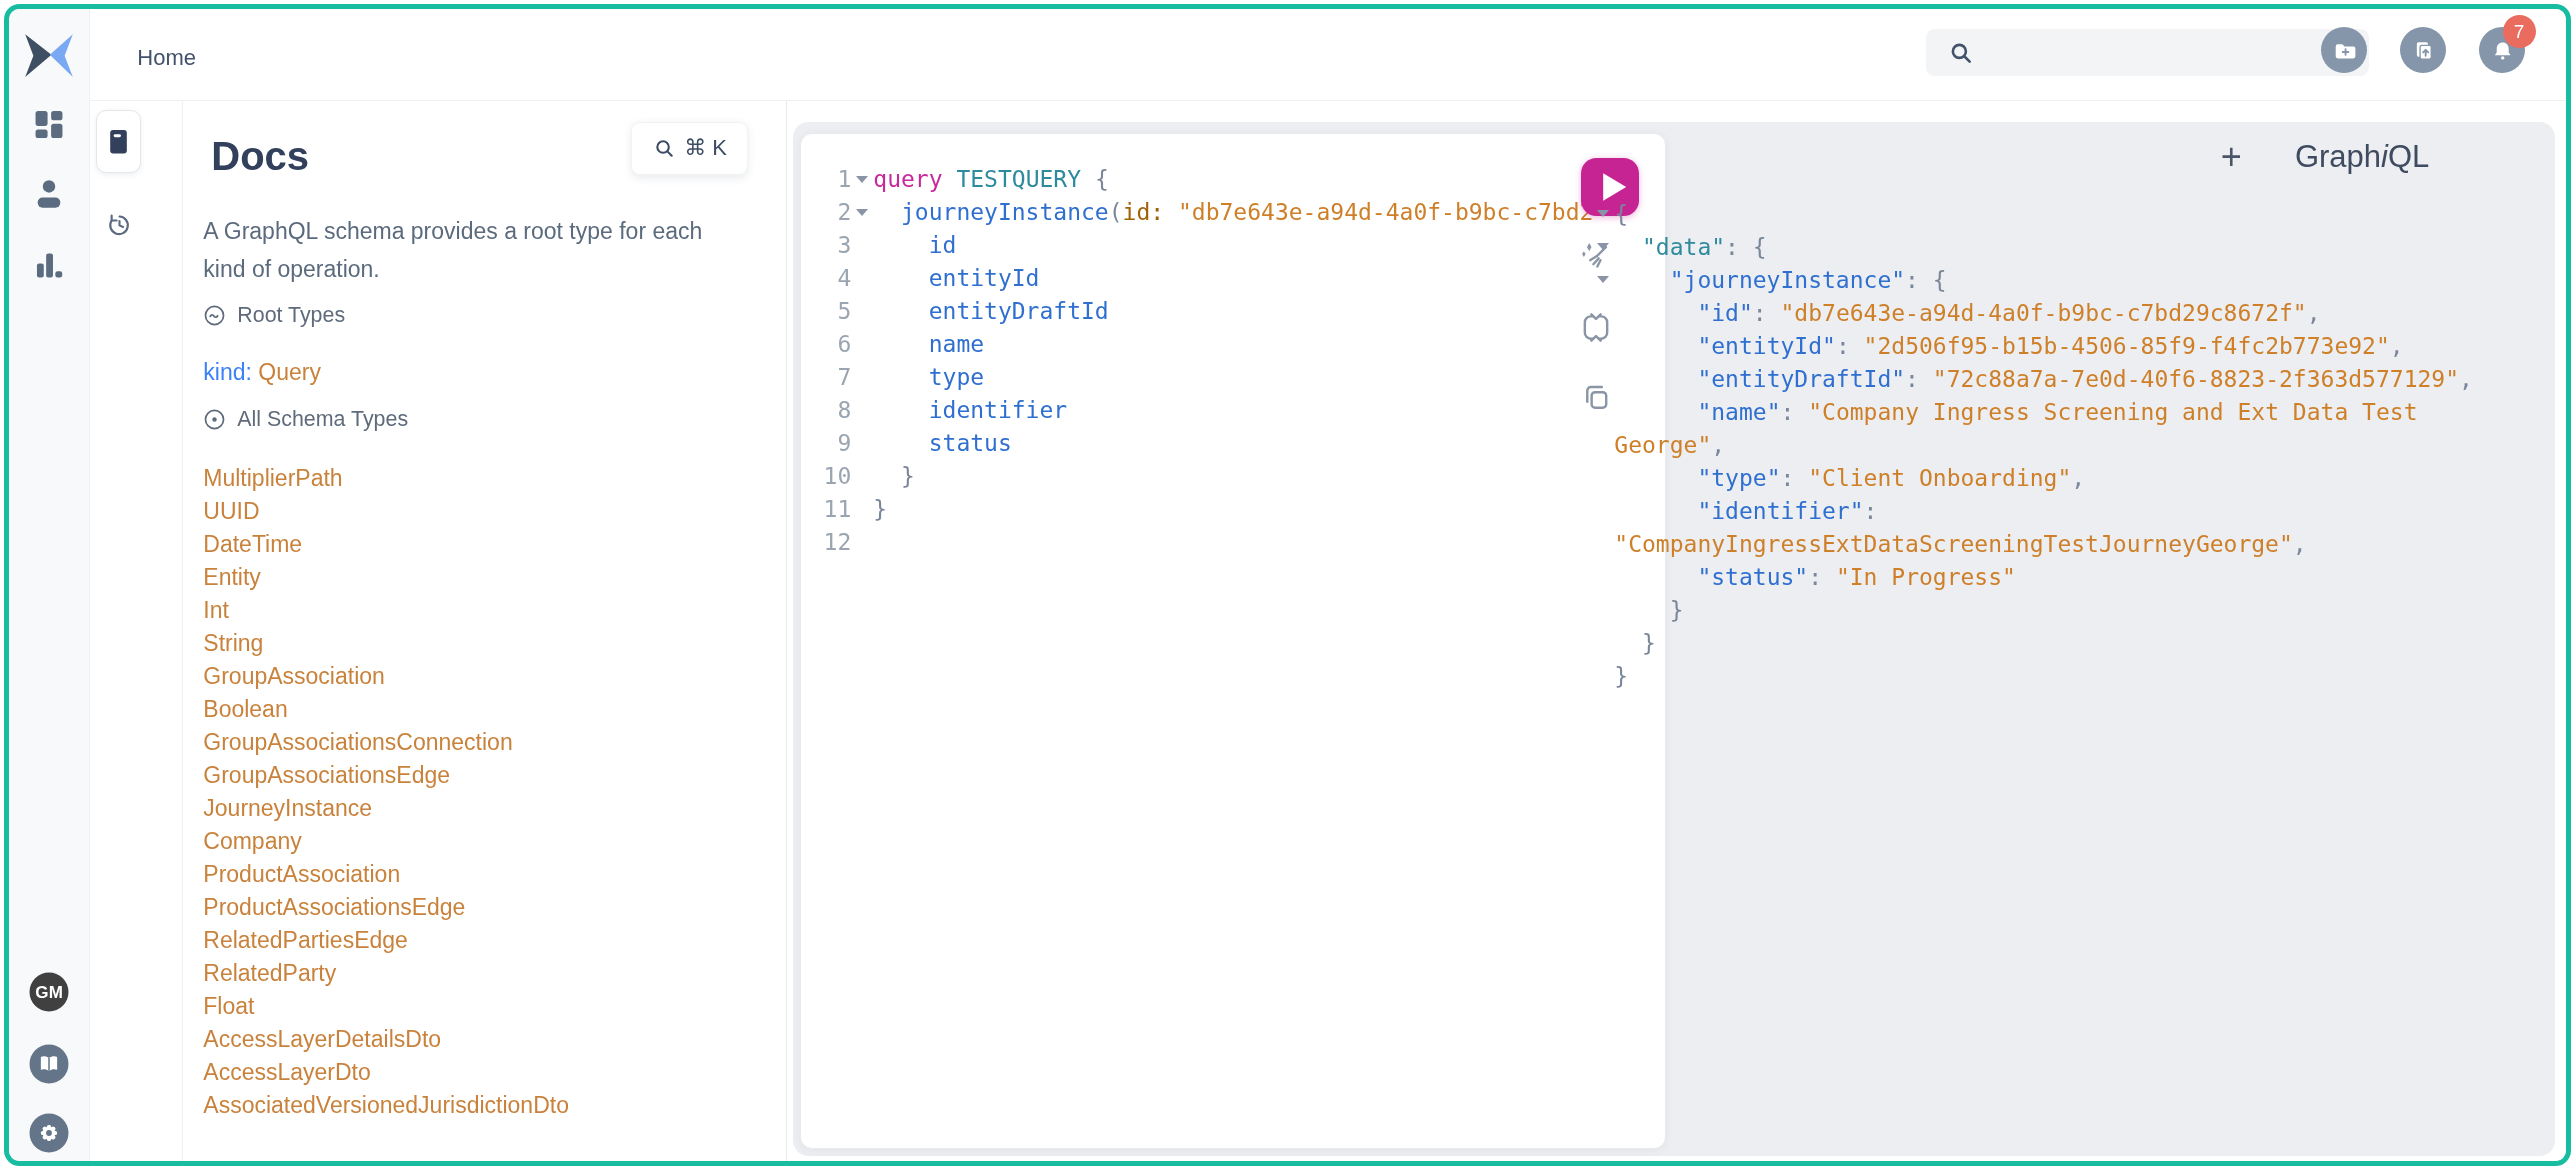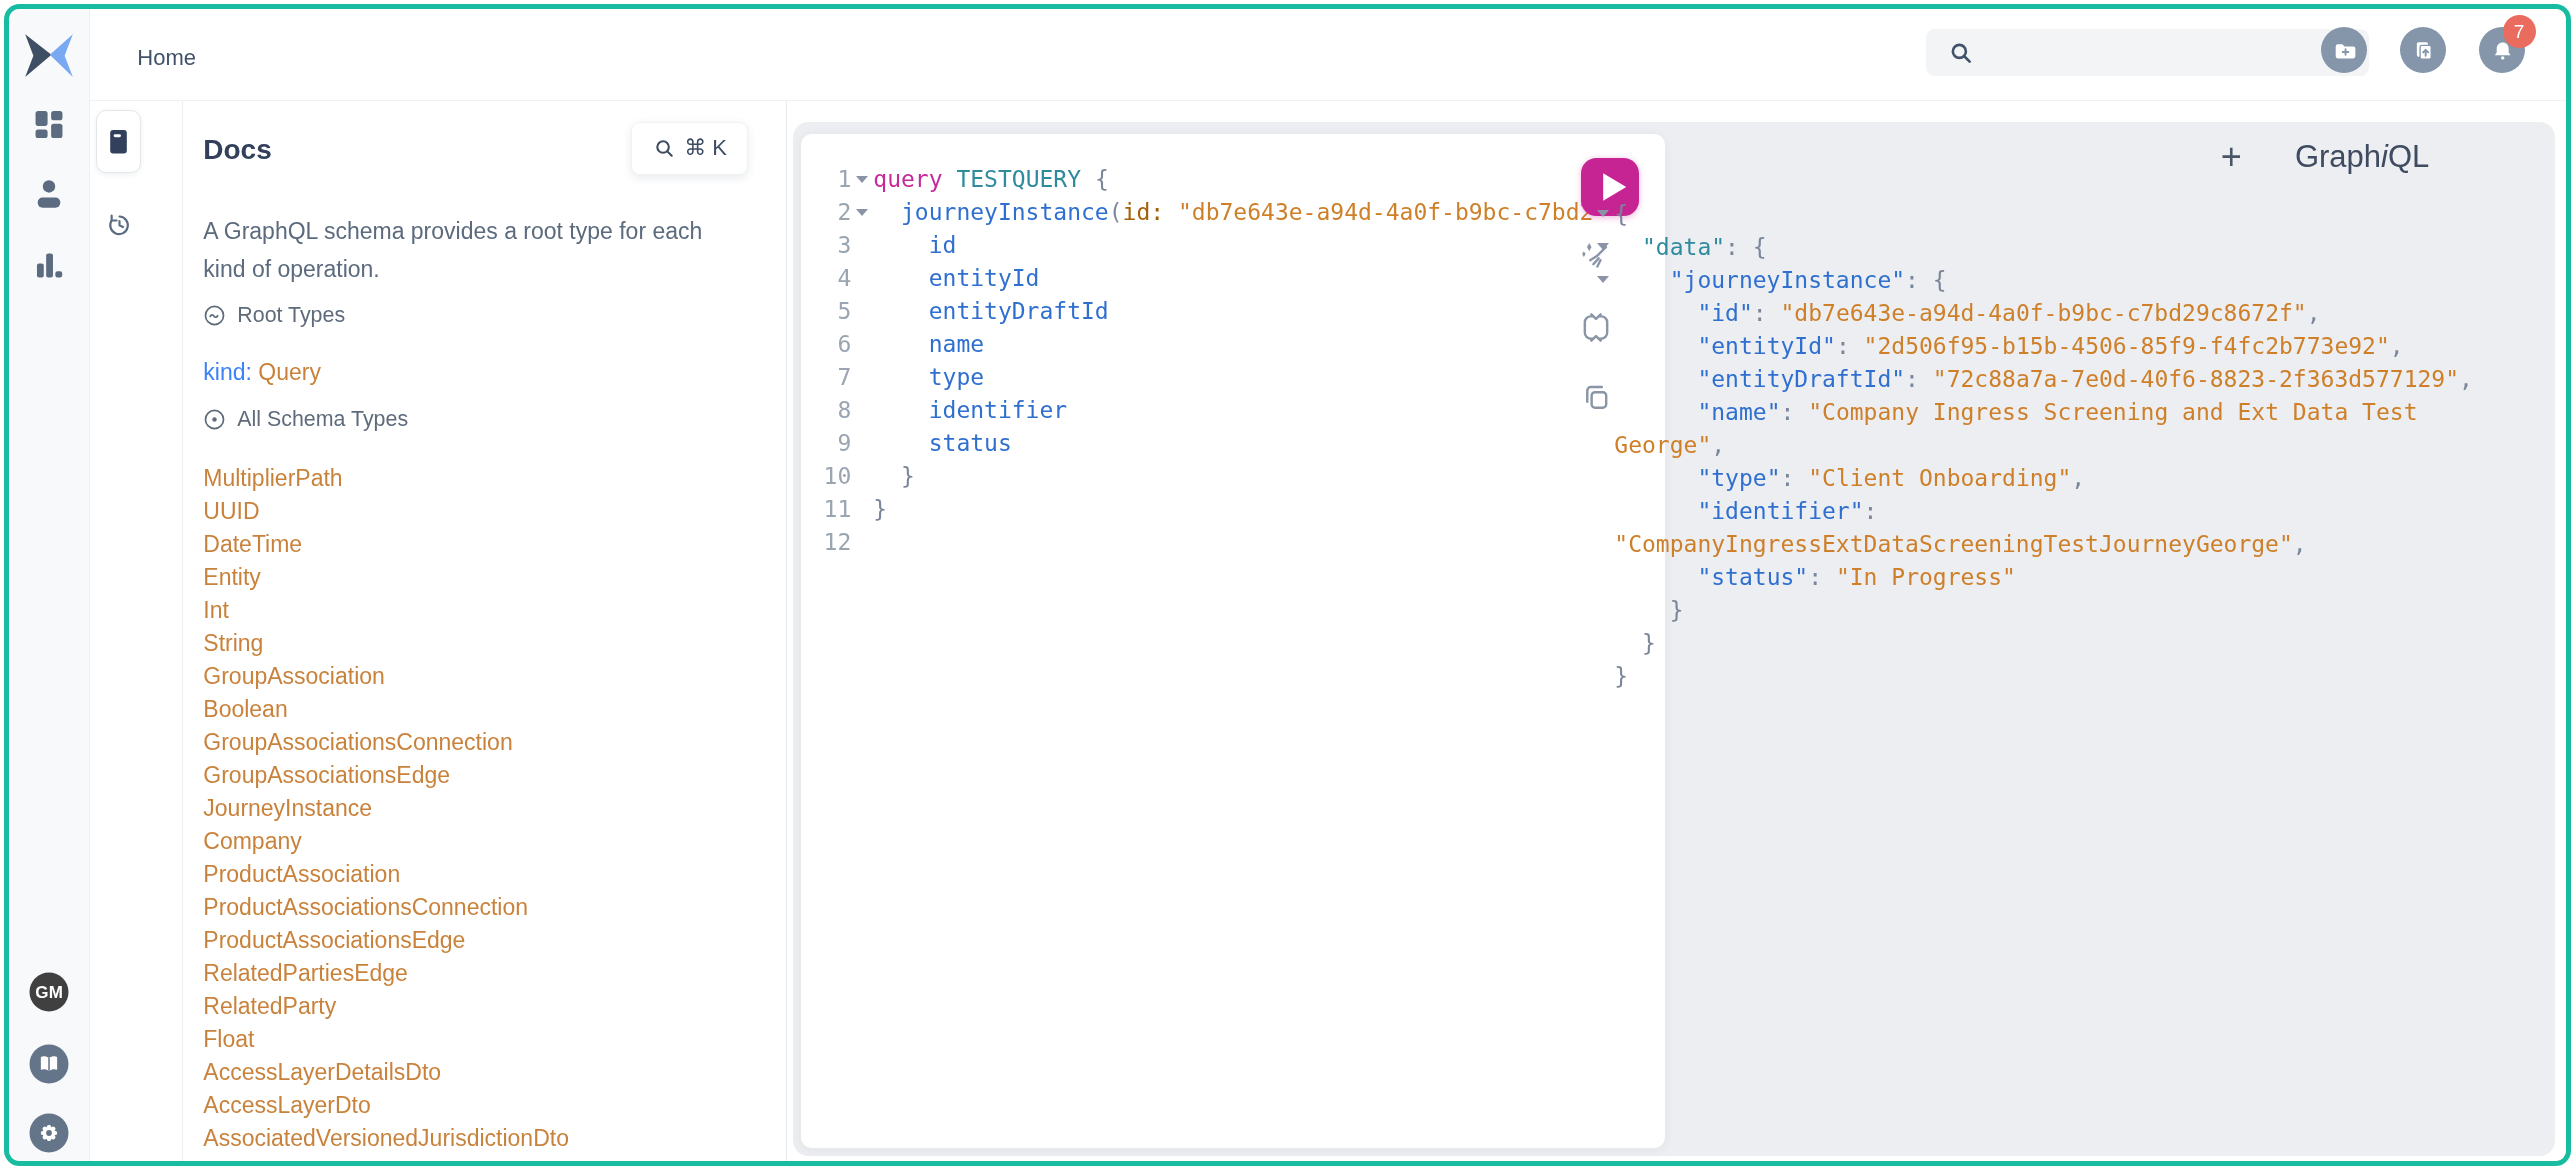--- a/index.html
+++ b/index.html
@@ -27,21 +27,21 @@
 
   
   .content { position:absolute; left:81px; top:92px; right:0; bottom:0; background:#fff; overflow:hidden; }
 
   .plugin-col { position:absolute; left:0; top:0; bottom:0; width:93px; background:#fff; border-right:0.9px solid #EDEFF1; }
   .plugin-btn { position:absolute; left:6px; top:8.6px; width:45px; height:63px; background:#fff; border:0.9px solid #E3E6EA; border-radius:10.3px; box-shadow:0 1.7px 5.1px rgba(40,60,90,.08); display:flex; align-items:center; justify-content:center; cursor:pointer; }
   .history-btn { position:absolute; left:14.6px; top:110px; cursor:pointer; }
 
   .docs-panel { position:absolute; left:93px; top:0; bottom:0; width:604px; background:#fff; overflow:hidden; }
   .docs-divider { position:absolute; left:696px; top:0; bottom:0; width:0.9px; background:#E7EAED; }
-  .docs-title { position:absolute; left:20px; top:33px; font-size:28px; font-weight:bold; color:#32405C; }
+  .docs-title { position:absolute; left:28px; top:33px; font-size:40px; font-weight:bold; color:#32405C; }
   .kbd-btn { position:absolute; left:448px; top:20.6px; width:117px; height:53px; background:#fff; border:0.9px solid #F0F2F4; border-radius:8.6px; box-shadow:0 2.6px 8.6px rgba(40,60,90,.10); display:flex; align-items:center; justify-content:center; gap:8.6px; cursor:pointer; }
   .kbd-label { font-size:22px; color:#3E4C63; }
   .docs-desc { position:absolute; left:20px; top:111px; width:523px; font-size:23px; line-height:38px; color:#5B6A7D; }
   .section-row { position:absolute; left:20px; display:flex; align-items:center; gap:11px; }
   .section-label { font-size:21.4px; color:#5F6B7A; }
   .root-field { position:absolute; left:20px; top:258px; font-size:23px; }
   .fld-name { color:#3B82F6; }
   .fld-type { color:#C9823B; cursor:pointer; }
   .type-list { position:absolute; left:20px; top:361px; }
   .type-list a { display:block; height:33px; line-height:33px; font-size:23px; color:#C9823B; text-decoration:none; cursor:pointer; }
@@ -226,21 +226,20 @@
           <a>Entity</a>
           <a>Int</a>
           <a>String</a>
           <a>GroupAssociation</a>
           <a>Boolean</a>
           <a>GroupAssociationsConnection</a>
           <a>GroupAssociationsEdge</a>
           <a>JourneyInstance</a>
           <a>Company</a>
           <a>ProductAssociation</a>
-          <a>ProductAssociationsConnection</a>
           <a>ProductAssociationsEdge</a>
           <a>RelatedPartiesEdge</a>
           <a>RelatedParty</a>
           <a>Float</a>
           <a>AccessLayerDetailsDto</a>
           <a>AccessLayerDto</a>
           <a>AssociatedVersionedJurisdictionDto</a>
         </div>
     </div>
     <div class="docs-divider"></div>

